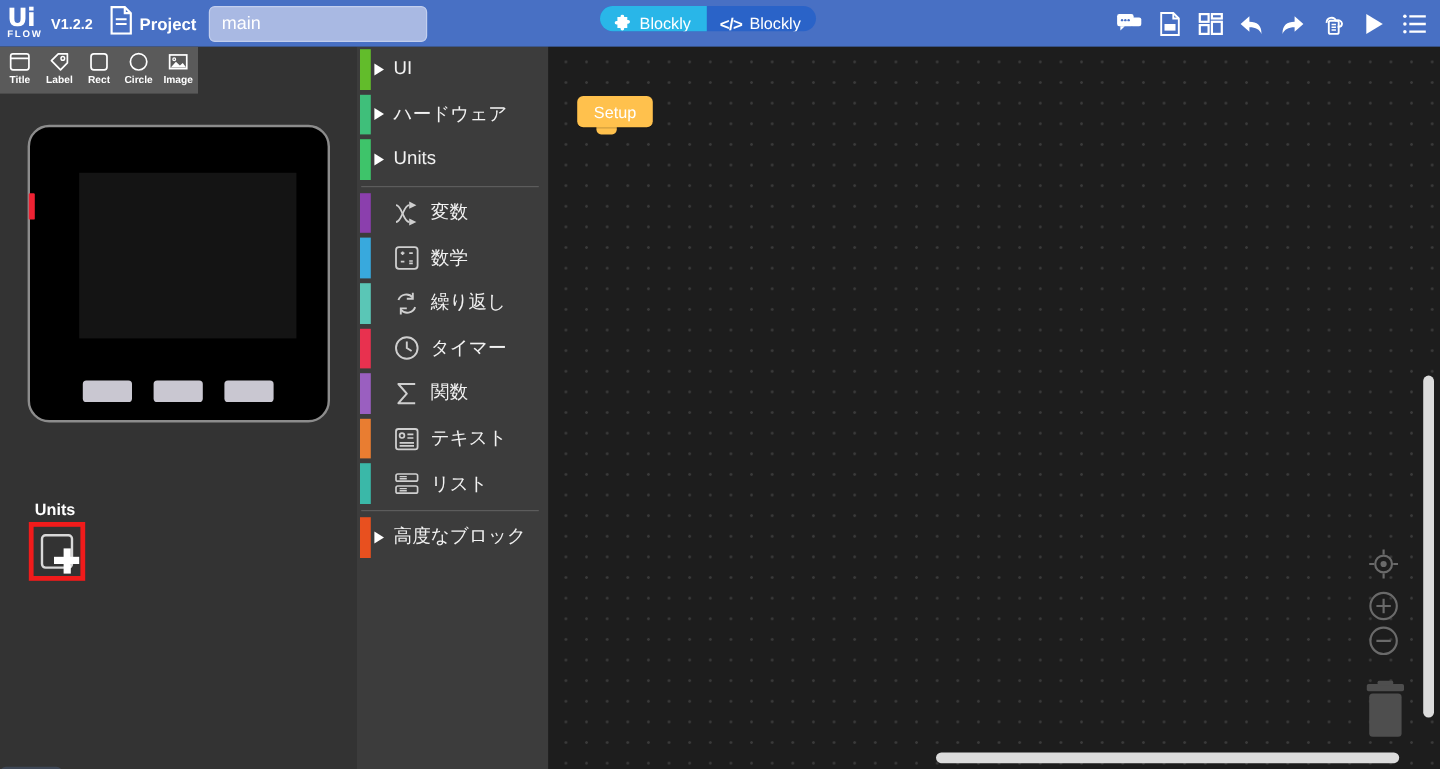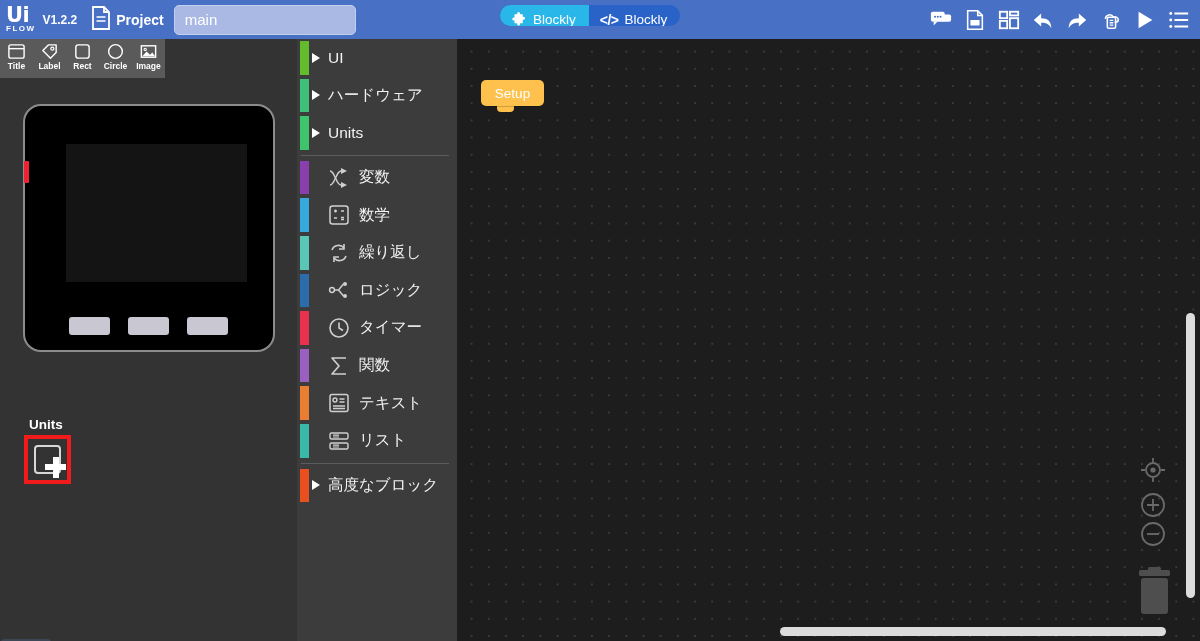--- a/index.html
+++ b/index.html
@@ -389,32 +389,20 @@
       <div class="catrow">
         <div class="catswatch" style="background: rgb(90, 198, 182);"></div>
         <span style="margin-left: 15px; display: block;">
           <svg class="cat-ico" viewBox="0 0 24 24">
             <path d="M5 9a7 7 0 0 1 12-2" fill="none" stroke="#cfcfcf" stroke-width="1.6"></path>
             <path d="M19 15a7 7 0 0 1-12 2" fill="none" stroke="#cfcfcf" stroke-width="1.6"></path>
             <path d="M17 3v5h-5M7 21v-5h5" fill="none" stroke="#cfcfcf" stroke-width="1.6"></path>
           </svg>
         </span>
         <span class="cat-text">繰り返し</span>
-      </div>
-      <div class="catrow">
-        <div class="catswatch" style="background: rgb(45, 108, 171);"></div>
-        <span style="margin-left: 15px; display: block;">
-          <svg class="cat-ico" viewBox="0 0 24 24">
-            <circle cx="5" cy="12" r="2.4" fill="none" stroke="#cfcfcf" stroke-width="1.5"></circle>
-            <path d="M7.5 12h4l5-6M11.5 12l5 6" fill="none" stroke="#cfcfcf" stroke-width="1.5"></path>
-            <circle cx="18" cy="6" r="2" fill="#cfcfcf"></circle>
-            <circle cx="18" cy="18" r="2" fill="#cfcfcf"></circle>
-          </svg>
-        </span>
-        <span class="cat-text">ロジック</span>
       </div>
       <div class="catrow">
         <div class="catswatch" style="background: rgb(232, 49, 79);"></div>
         <span style="margin-left: 15px; display: block;">
           <svg class="cat-ico" viewBox="0 0 24 24">
             <circle cx="12" cy="12" r="9" fill="none" stroke="#cfcfcf" stroke-width="1.6"></circle>
             <path d="M12 6.5V12l4 2.5" fill="none" stroke="#cfcfcf" stroke-width="1.6"></path>
           </svg>
         </span>
         <span class="cat-text">タイマー</span>

